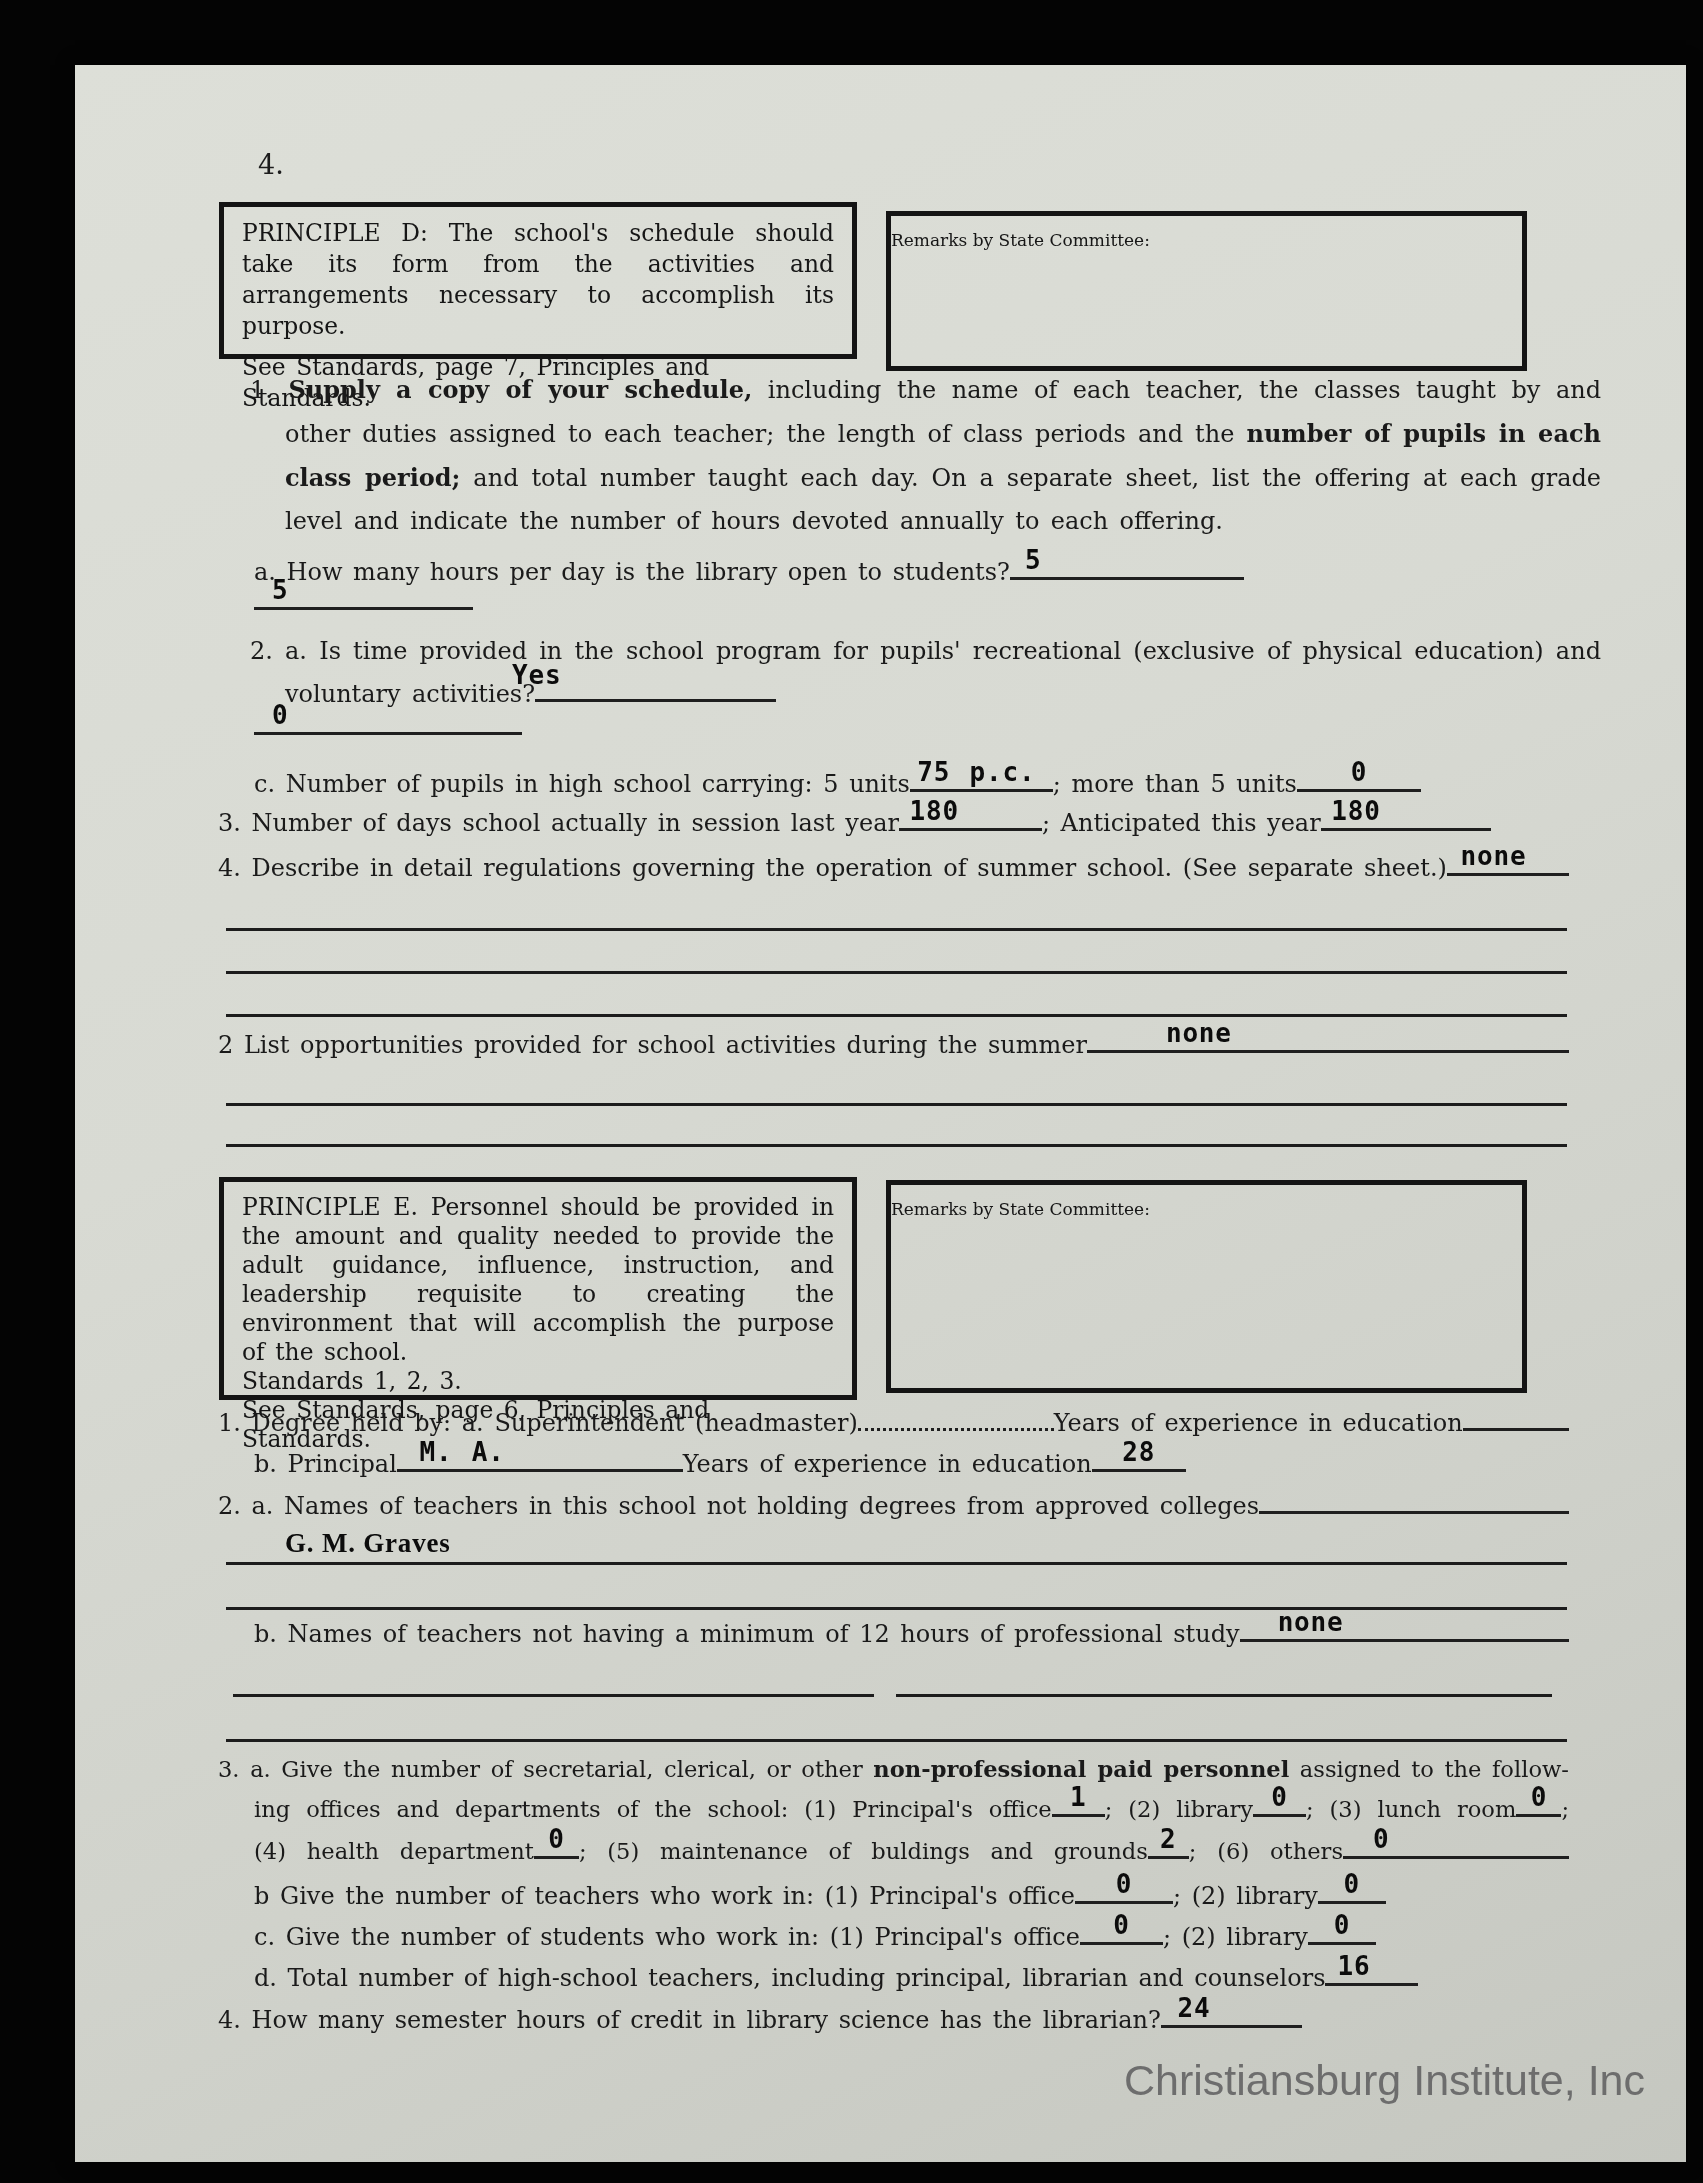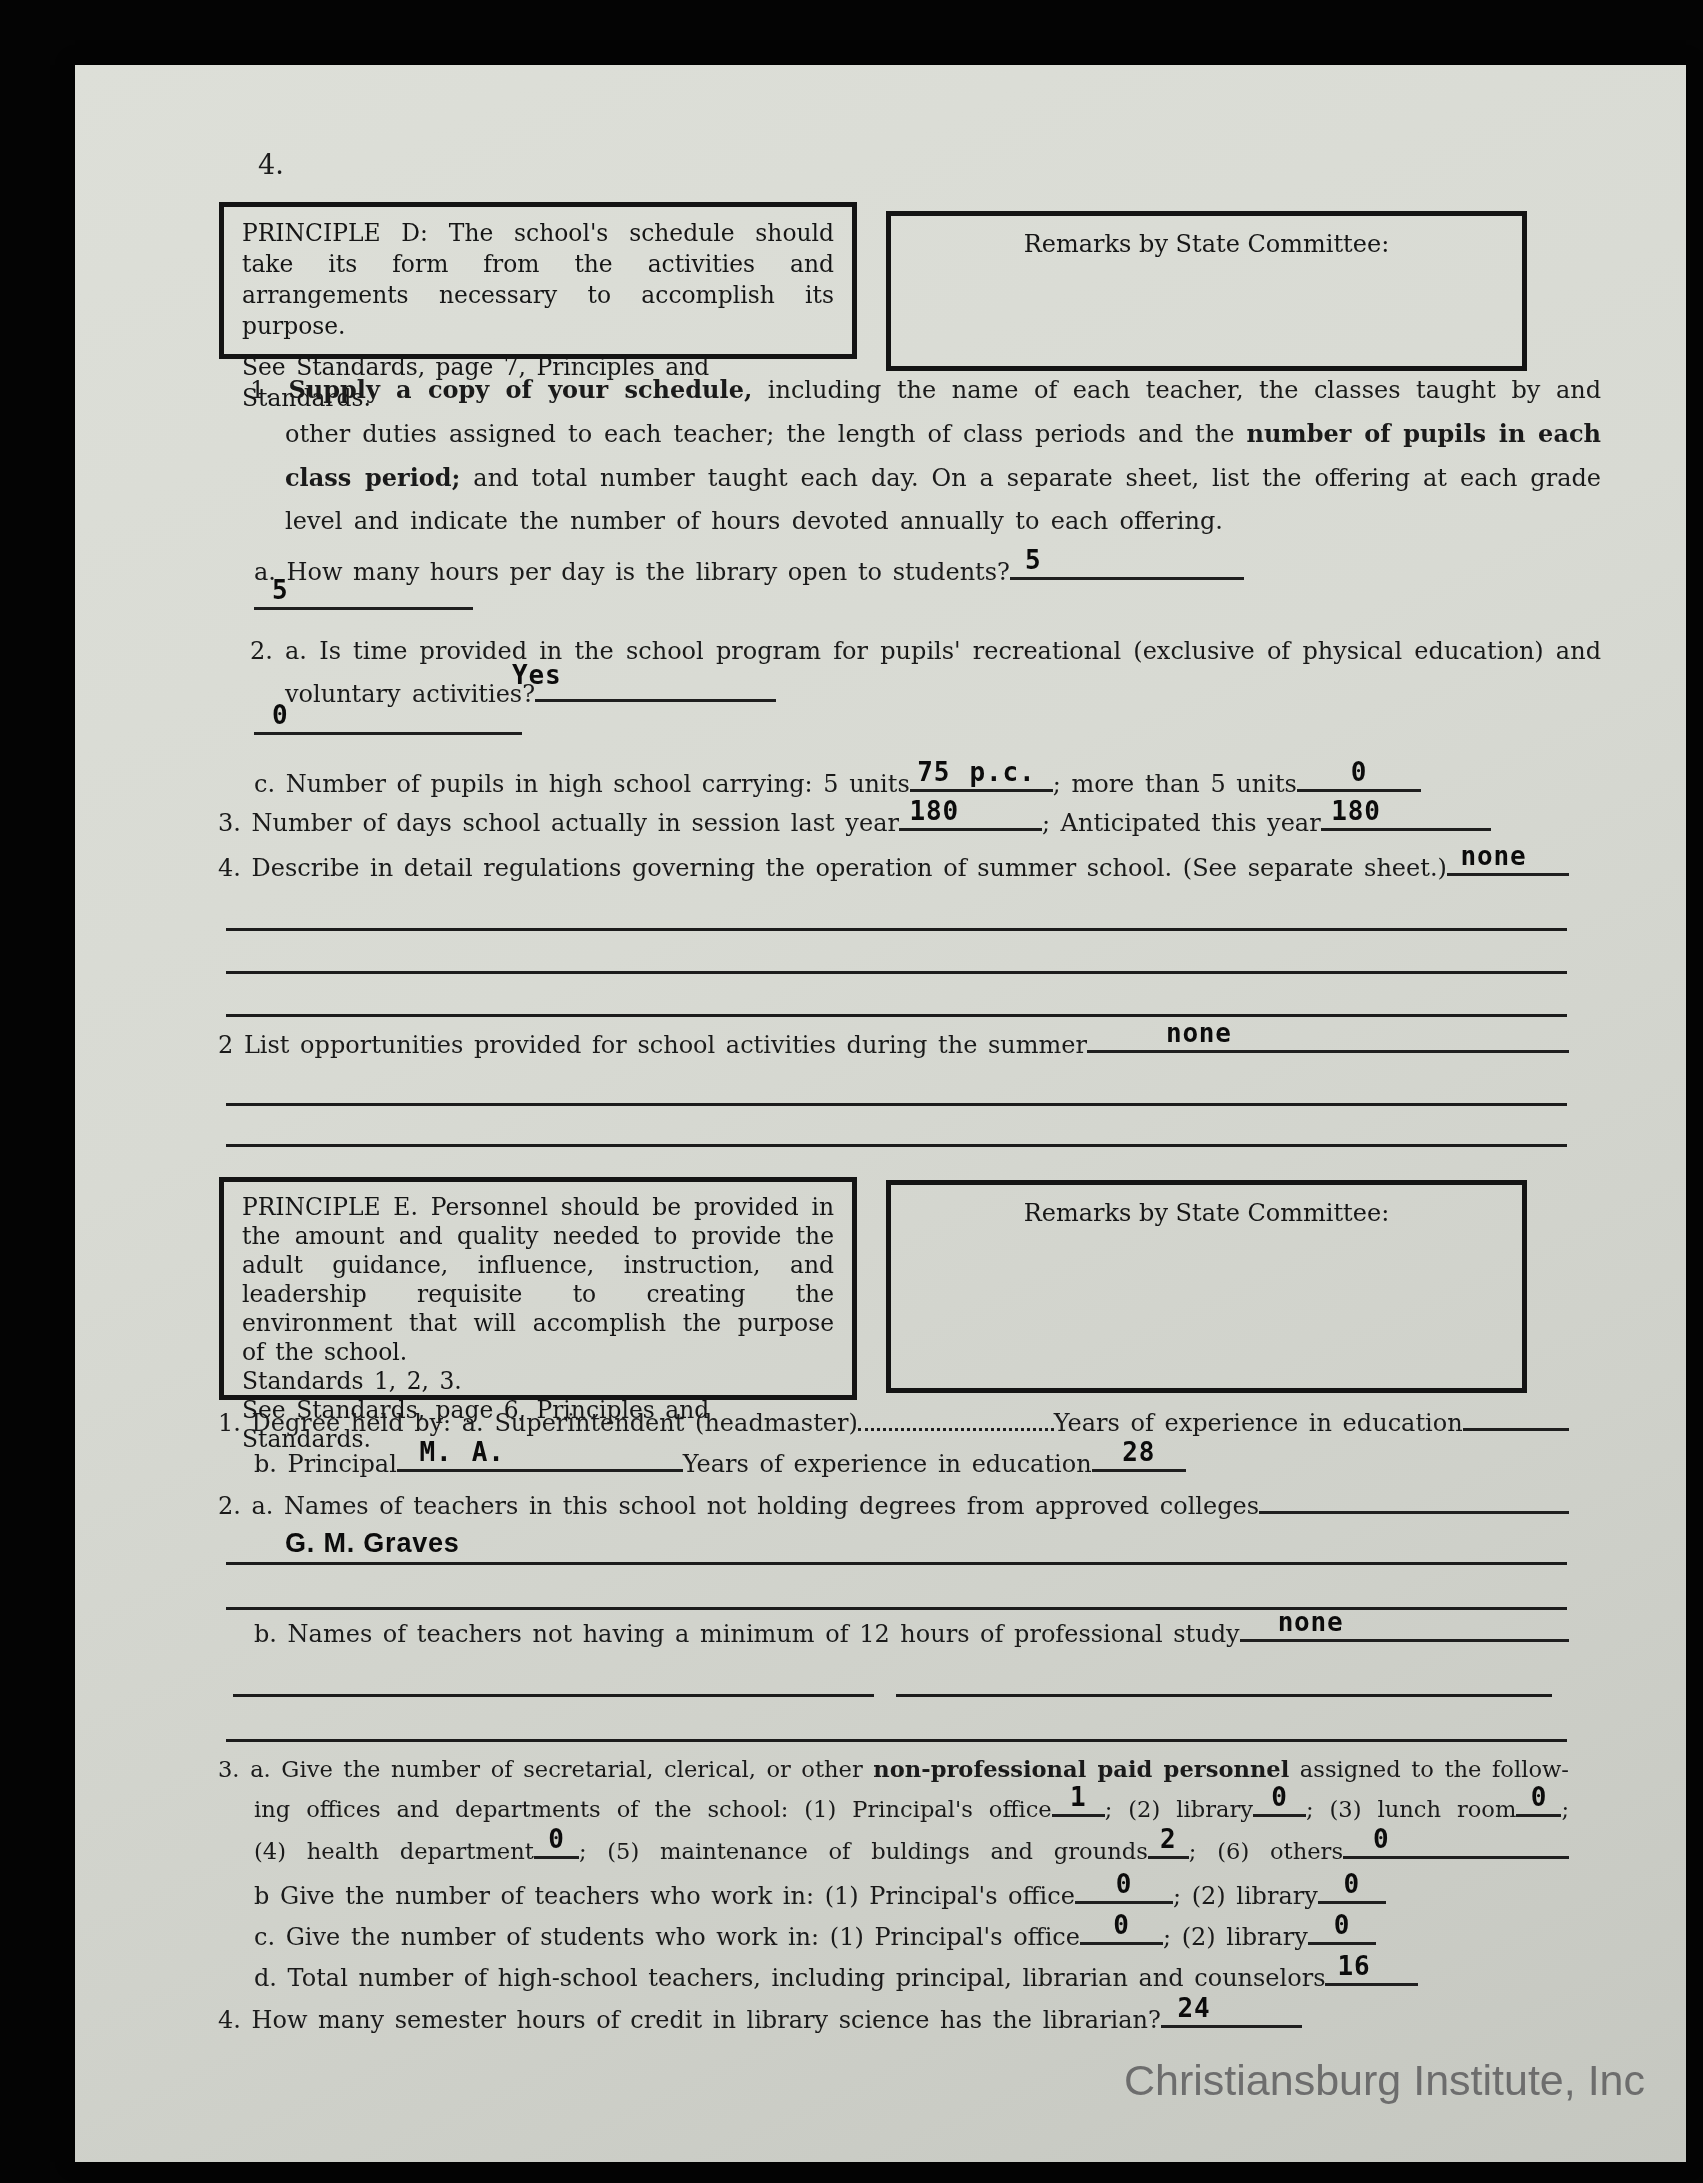--- a/index.html
+++ b/index.html
@@ -8,41 +8,41 @@
   .paper{position:absolute;left:75px;top:65px;width:1611px;height:2097px;
          background:linear-gradient(155deg,#dddfd8 0%,#d8dad3 40%,#cfd1ca 72%,#c5c7c0 100%);
          box-shadow:0 0 16.6px rgba(0,0,0,.65);}
   .pageno{position:absolute;left:183px;top:84px;font-size:27px;color:#1c1c1c;}
   .box{position:absolute;border:5.3px solid #141414;color:#161616;box-sizing:border-box;}
   .boxD{left:144px;top:137px;width:638px;height:157px;padding:10.6px 18px;font-size:23.4px;line-height:31px;}
   .boxE{left:144px;top:1112px;width:638px;height:223px;padding:10.6px 18px;font-size:23.4px;line-height:29px;}
   .boxp{margin:0;text-align:justify;word-spacing:3px;}
   .see{margin-top:10.6px;text-align:left;}
   .exline{margin:0;text-align:left;word-spacing:3px;}
-  .remarks{text-align:center;font-size:24px;padding-top:13.6px;color:#161616;}
+  .remarks{text-align:left;font-size:17px;padding-top:13.6px;color:#161616;}
   .r1{left:811px;top:146px;width:641px;height:160px;}
   .r2{left:811px;top:1115px;width:641px;height:213px;}
   .para{position:absolute;left:143px;width:1351px;font-size:24px;line-height:43px;color:#1a1a1a;
         text-align:justify;padding-left:35px;text-indent:-35px;box-sizing:border-box;word-spacing:3.8px;margin-left:32px;}
   .line{position:absolute;display:flex;align-items:baseline;font-size:24px;line-height:29px;
         color:#1a1a1a;word-spacing:3px;}
   .line span{white-space:pre;}
   .just{position:absolute;font-size:24px;line-height:29px;color:#1a1a1a;word-spacing:3px;
         text-align:justify;text-align-last:justify;-moz-text-align-last:justify;}
   .tight{font-size:22.6px;}
   b{font-weight:700;}
   .blank{display:inline-block;height:6px;border-bottom:3px solid #1f1f1f;position:relative;flex:0 0 auto;}
   .fill{flex:1 1 auto;}
   .dotted{border-bottom-style:dotted;}
   .ans{position:absolute;left:12px;bottom:2.3px;font-family:"DejaVu Sans Mono",monospace;font-weight:700;
        font-size:26px;color:#0c0c0c;white-space:nowrap;letter-spacing:0.8px;}
   .ans.center{left:50%;transform:translateX(-50%);}
   .rule{position:absolute;height:0;border-bottom:3px solid #1c1c1c;}
   .ansline{position:absolute;border-bottom:3px solid #1c1c1c;height:30px;}
-  .typed{position:absolute;left:59px;bottom:3px;font-family:Liberation Sans, sans-serif;
+  .typed{position:absolute;left:59px;bottom:3px;font-family:Liberation Serif, serif;
          font-weight:700;font-size:27px;color:#0c0c0c;white-space:nowrap;letter-spacing:0.8px;}
   .watermark{position:absolute;left:1049px;top:1991px;font-family:"Liberation Sans",sans-serif;
              font-size:43px;color:#6d6d6d;letter-spacing:0;}
 </style>
 </head>
 <body>
 
 <div class="paper">
 
   <div class="pageno">4.</div>

